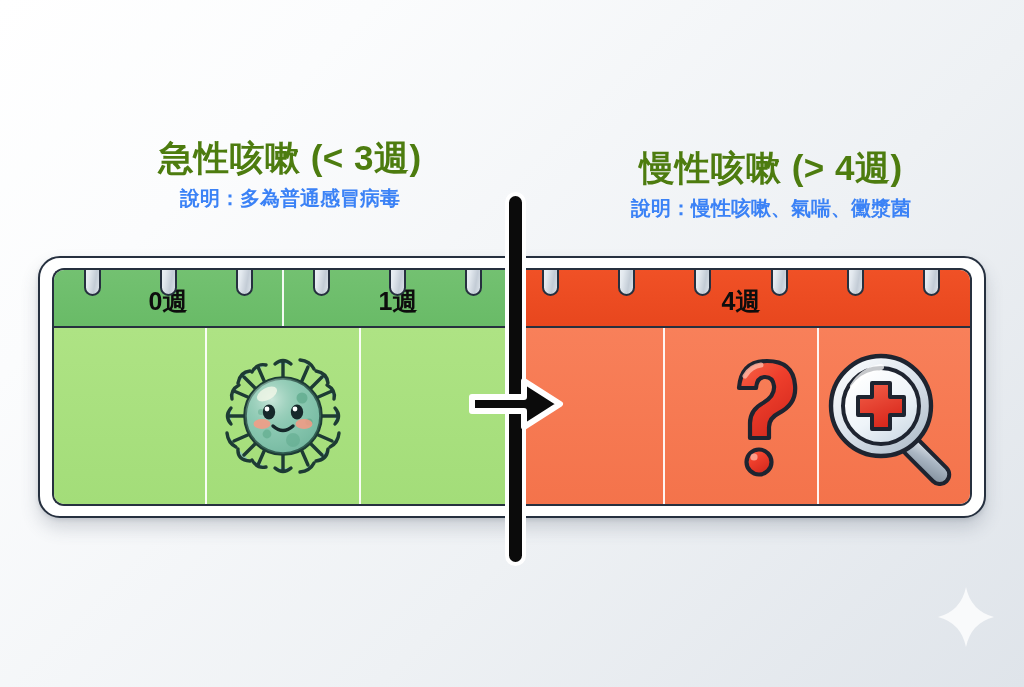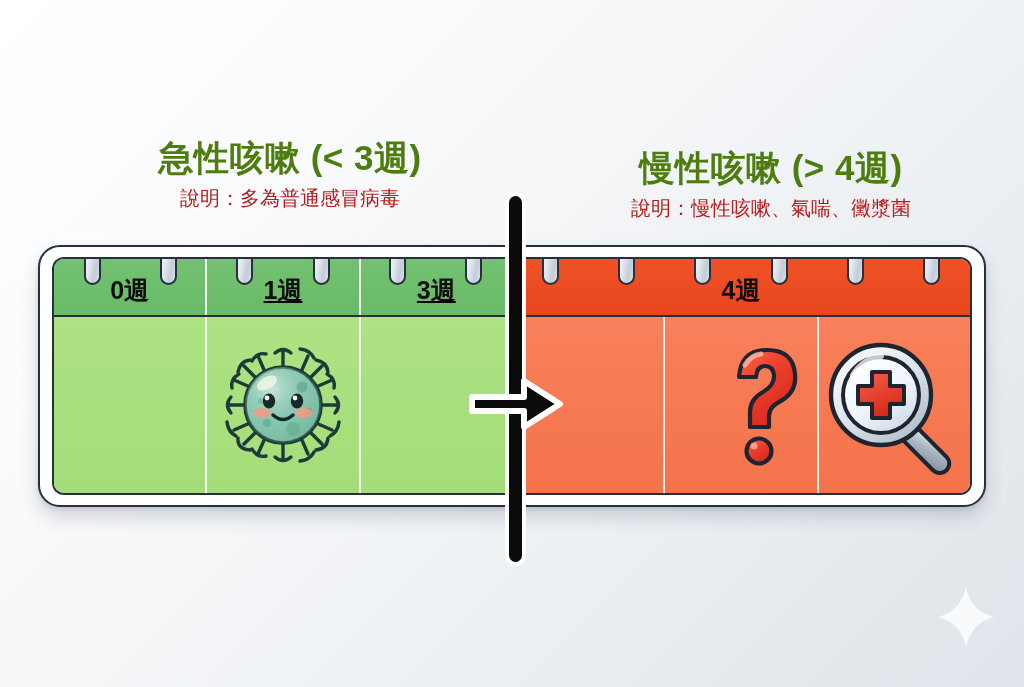--- a/index.html
+++ b/index.html
@@ -14,48 +14,48 @@
   .sparkle { position:absolute; right:28px; bottom:38px; width:60px; height:64px;
              opacity:.85; pointer-events:none; }
 
   
   .heading { position:absolute; text-align:center; }
   .heading .title {
     font-size:35px; font-weight:bold; color:#4d7c0f; letter-spacing:.5px;
     white-space:nowrap; line-height:1.1;
   }
   .heading .subtitle {
-    font-size:20px; font-weight:normal; color:#b91c1c; white-space:nowrap;
+    font-size:20px; font-weight:bold; color:#3b82f6; white-space:nowrap;
     margin-top:9px; line-height:1.1;text-align:center;
   }
   #head-acute { left:70px; top:139px; width:440px; }
   #head-chronic { left:536px; top:139px; width:470px;margin-top:10px; }
 
   
   .calendar {
-    position:absolute; left:38px; top:245px; width:948px; height:262px;
+    position:absolute; left:38px; top:256px; width:948px; height:262px;
     background:#ffffff; border:2.5px solid #26303f; border-radius:22px;
     box-shadow:0 10px 18px rgba(60,72,88,.20), 0 2px 4px rgba(60,72,88,.14);
     padding:10px 12px;
     display:flex;
   }
   .panel {
     flex:1 1 0; display:flex; flex-direction:column;
     border:2.5px solid #26303f; overflow:hidden; position:relative;
   }
   .panel.left  { border-radius:12px 0 0 12px; border-right:none; }
   .panel.right { border-radius:0 12px 12px 0; border-left:none; }
 
   .panel-header { display:flex; height:56px; position:relative; }
   .panel-body   { flex:1; display:flex; position:relative;
                   border-top:2.5px solid #26303f; }
 
   .hcell, .bcell { flex:1 1 0; position:relative;
                    display:flex; align-items:center; justify-content:center; }
-  .hcell + .hcell, .bcell + .bcell { border-left:2px solid rgba(255,255,255,.92);text-decoration:underline; }
+  .hcell + .hcell, .bcell + .bcell { border-left:2px solid rgba(255,255,255,.92); }
 
   .week-label { font-size:25px; font-weight:bold; color:#0d0d0d; line-height:1;
                 padding-top:6px; }
 
   
   .panel.left  .panel-header { background:linear-gradient(180deg,#73c171 0%,#69bb67 100%); }
   .panel.left  .panel-body   { background:linear-gradient(180deg,#aee384 0%,#a3dd79 100%); }
   
   .panel.right .panel-header { background:linear-gradient(180deg,#f05126 0%,#e8471e 100%);flex-direction:column; }
   .panel.right .panel-body   { background:linear-gradient(180deg,#f8805a 0%,#f4734b 100%); }
@@ -117,23 +117,20 @@
           <div class="ring"></div>
         </div>
     </div>
 
     <div class="panel-header">
       <div class="hcell">
         <span class="week-label">0週</span>
       </div>
       <div class="hcell">
         <span class="week-label">1週</span>
-      </div>
-      <div class="hcell">
-        <span class="week-label">3週</span>
       </div>
     </div>
 
     <div class="panel-body">
       <div class="bcell"></div>
       <div class="bcell">
         <div class="art">
           <svg width="132" height="132" viewBox="0 0 132 132">
             <g fill="#8fc9b4" stroke="#1d3b34" stroke-width="3.4" stroke-linejoin="round" stroke-linecap="round">
 

